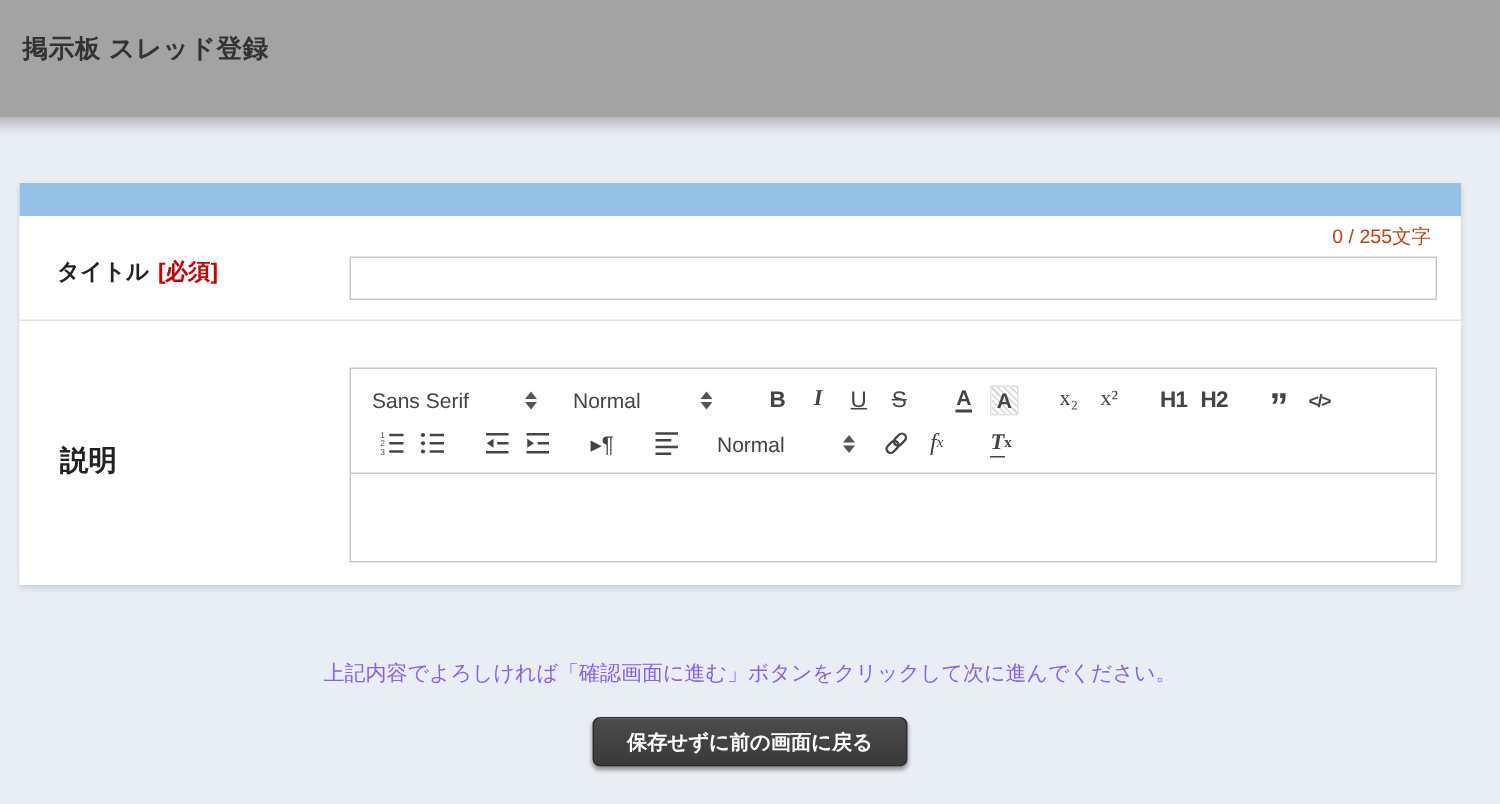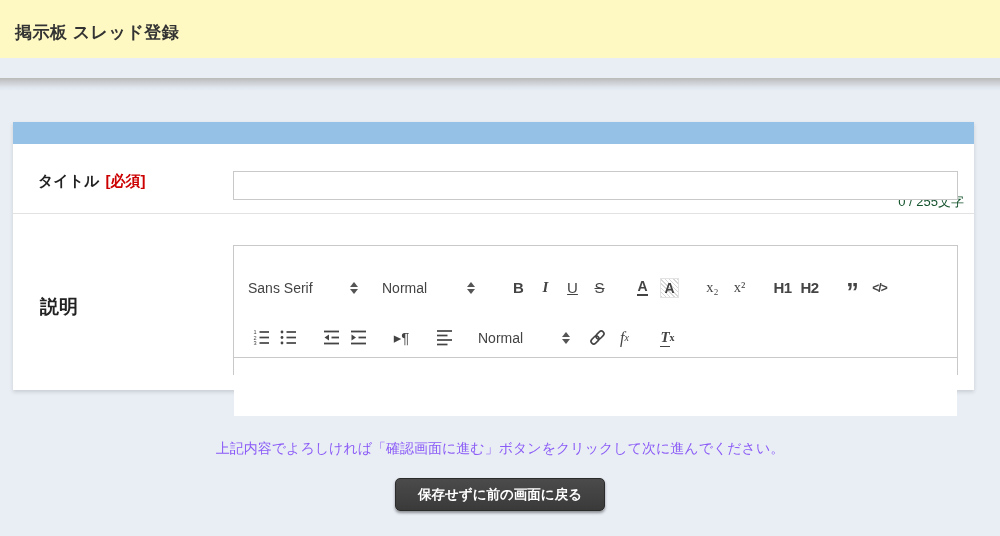--- a/index.html
+++ b/index.html
@@ -5,46 +5,46 @@
   * { margin:0; padding:0; box-sizing:border-box; }
   html,body { width:1000px; height:536px; }
   body {
     position:relative;
     font-family:"Liberation Sans","DejaVu Sans",sans-serif;
     background:#e9eef5;
     overflow:hidden;
     color:#333;
   }
   
-  .top-band { position:absolute; top:0; left:0; width:1000px; height:58px; background:#fef9c3; }
+  .top-band { position:absolute; top:0; left:0; width:1000px; height:78px; background:#a3a3a3; }
   .page-title { position:absolute; top:21px; left:15px; font-size:17px; font-weight:bold; color:#333; letter-spacing:.5px; }
   .top-shadow { position:absolute; top:78px; left:0; width:1000px; height:13px;
     background:linear-gradient(to bottom,#b9b9b9,#dfe5ec 70%,#e9eef5); }
 
   
   .panel { position:absolute; top:122px; left:13px; width:961px; height:268px;
     background:#ffffff; box-shadow:0 2px 4px rgba(0,0,0,.14); }
   .panel-accent { position:absolute; top:0; left:0; width:100%; height:22px; background:#95c1e6; }
 
-  .counter-title { position:absolute; top:27px; right:10px; font-size:13px; color:#14532d;margin-top:44px; }
+  .counter-title { position:absolute; top:27px; right:20px; font-size:13px; color:#c2410c; }
   .label-title { position:absolute; top:50px; left:25px; font-size:15px; font-weight:bold; color:#222; }
   .required { color:#cc0000; margin-left:6px; }
   .title-input { position:absolute; top:49px; left:220px; width:725px; height:29px;
     border:1px solid #c9c9c9; background:#fff; font-size:14px; padding:0 8px; outline:none; }
 
   .row-divider { position:absolute; top:91px; left:0; width:100%; border-top:1px solid #e2e2e2; }
 
   .counter-desc { position:absolute; top:97px; right:16px; font-size:13.5px; color:#333; }
   .label-desc { position:absolute; top:172px; left:27px; font-size:19px; font-weight:bold; color:#222; }
 
   
   .editor { position:absolute; top:123px; left:220px; width:725px; height:130px;
     border:1px solid #c9c9c9; background:#fff; }
   .ql-toolbar { padding:6px 14px 5px 14px; border-bottom:1px solid #c9c9c9; }
-  .tb-row { display:flex; align-items:center; height:29px;margin-top:21px; }
+  .tb-row { display:flex; align-items:center; height:29px; }
   .fmt-group { display:inline-flex; align-items:center; margin-right:16px; }
   .tb-btn { display:inline-flex; align-items:center; justify-content:center;
     width:27px; height:24px; color:#444; cursor:pointer; background:none; border:none;
     font-family:"Liberation Sans","DejaVu Sans",sans-serif; }
   .g-bold { font-size:15px; font-weight:bold; }
   .g-italic { font-size:15px; font-style:italic; font-family:"Liberation Serif","DejaVu Serif",serif; font-weight:bold; }
   .g-underline { font-size:15px; text-decoration:underline; }
   .g-strike { font-size:15px; text-decoration:line-through; }
   .g-color { font-size:14px; font-weight:bold; border-bottom:2px solid #444; line-height:15px; }
   .g-bg { font-size:14px; font-weight:bold; padding:1px 3px;

